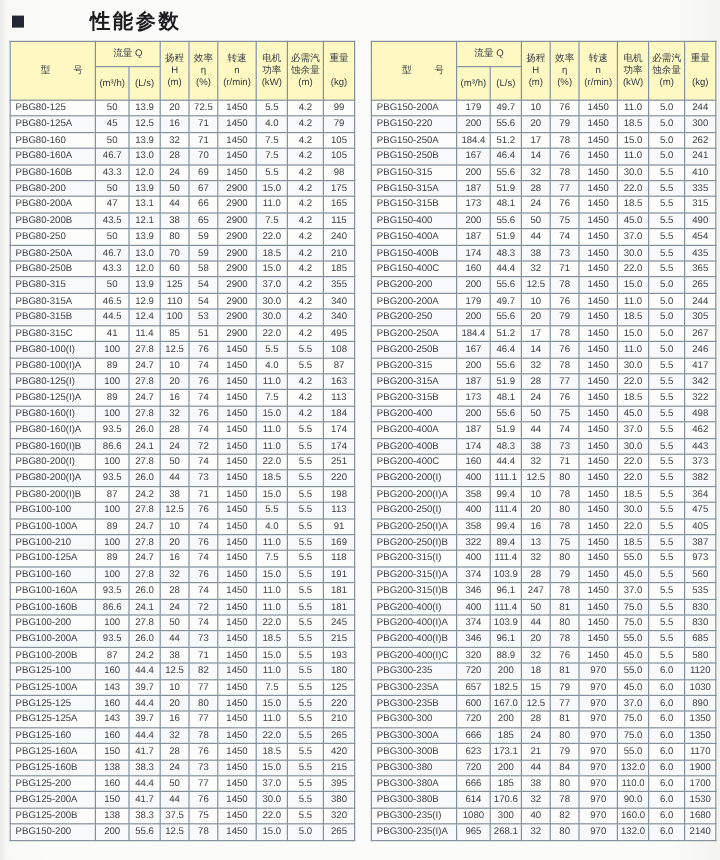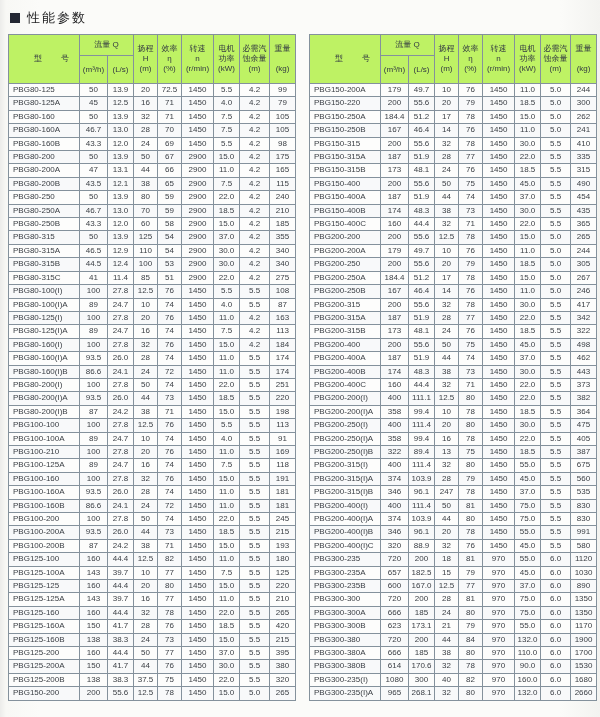--- a/index.html
+++ b/index.html
@@ -7,35 +7,35 @@
     width:600px;height:717px;
     background:#f7f7f4;
     background-image:linear-gradient(90deg, #ececea 0, #f8f8f5 6px, #fbfbf9 40px, #fbfbf9 560px, #f3f3f0 600px);
     font-family:"Liberation Sans", sans-serif;
     color:#3b3f45;
     overflow:hidden;
   }
   .page{position:relative;padding:8px 5px 0 8px;box-sizing:border-box;}
   .title-row{display:flex;align-items:center;gap:7px;margin:2px 0 9px 2px;height:15px;}
   .title-square{width:10px;height:10px;background:#232733;flex:0 0 auto;}
-  .title-text{font-size:13px;font-weight:normal;color:#1d1d1f;letter-spacing:2px;line-height:14px;}
+  .title-text{font-size:17px;font-weight:bold;color:#1d1d1f;letter-spacing:2px;line-height:14px;margin-left:48px;}
   .tables{display:flex;gap:13px;align-items:flex-start;}
   table{
     border-collapse:collapse;table-layout:fixed;
     width:287px;background:#fdfdfc;
     border:1px solid #4d5862;
   }
   th,td{
     border:1px solid #84919c;
     padding:0;margin:0;
     text-align:center;vertical-align:middle;
     overflow:hidden;white-space:nowrap;
   }
   thead th{
-    background:#bef264;
+    background:#fef9c3;
     font-weight:normal;
     font-size:8px;line-height:1.25;
     color:#333a42;
     white-space:pre-line;
     padding:1px 0;
   }
   thead tr.flow-row th{height:18px;}
   thead tr.unit-row th{height:25px;}
   th.model-head{letter-spacing:1px;padding-left:16px;}
   tbody td{
@@ -255,21 +255,21 @@
           </tr>
           <tr>
             <td class="model">PBG80-315C</td>
             <td>41</td>
             <td>11.4</td>
             <td>85</td>
             <td>51</td>
             <td>2900</td>
             <td>22.0</td>
             <td>4.2</td>
-            <td>275</td>
+            <td>495</td>
           </tr>
           <tr>
             <td class="model">PBG80-100(I)</td>
             <td>100</td>
             <td>27.8</td>
             <td>12.5</td>
             <td>76</td>
             <td>1450</td>
             <td>5.5</td>
             <td>5.5</td>
@@ -959,21 +959,21 @@
           </tr>
           <tr>
             <td class="model">PBG200-315(I)</td>
             <td>400</td>
             <td>111.4</td>
             <td>32</td>
             <td>80</td>
             <td>1450</td>
             <td>55.0</td>
             <td>5.5</td>
-            <td>675</td>
+            <td>973</td>
           </tr>
           <tr>
             <td class="model">PBG200-315(I)A</td>
             <td>374</td>
             <td>103.9</td>
             <td>28</td>
             <td>79</td>
             <td>1450</td>
             <td>45.0</td>
             <td>5.5</td>
@@ -1014,21 +1014,21 @@
           </tr>
           <tr>
             <td class="model">PBG200-400(I)B</td>
             <td>346</td>
             <td>96.1</td>
             <td>20</td>
             <td>78</td>
             <td>1450</td>
             <td>55.0</td>
             <td>5.5</td>
-            <td>991</td>
+            <td>685</td>
           </tr>
           <tr>
             <td class="model">PBG200-400(I)C</td>
             <td>320</td>
             <td>88.9</td>
             <td>32</td>
             <td>76</td>
             <td>1450</td>
             <td>45.0</td>
             <td>5.5</td>
@@ -1146,19 +1146,19 @@
           </tr>
           <tr>
             <td class="model">PBG300-235(I)A</td>
             <td>965</td>
             <td>268.1</td>
             <td>32</td>
             <td>80</td>
             <td>970</td>
             <td>132.0</td>
             <td>6.0</td>
-            <td>2660</td>
+            <td>2140</td>
           </tr>
         </tbody>
     </table>
 
   </div>
 </div>
 
 </body></html>

